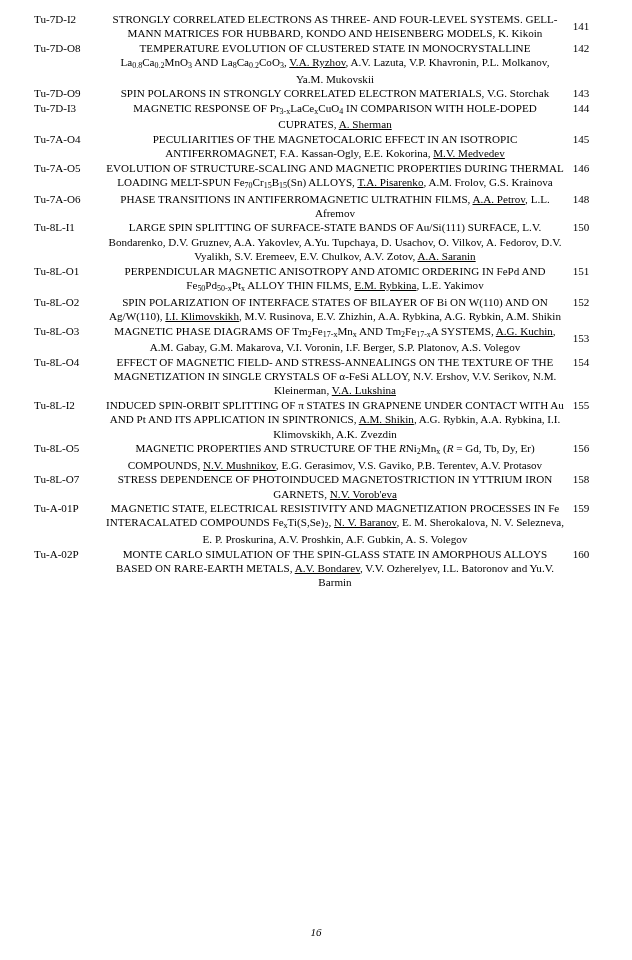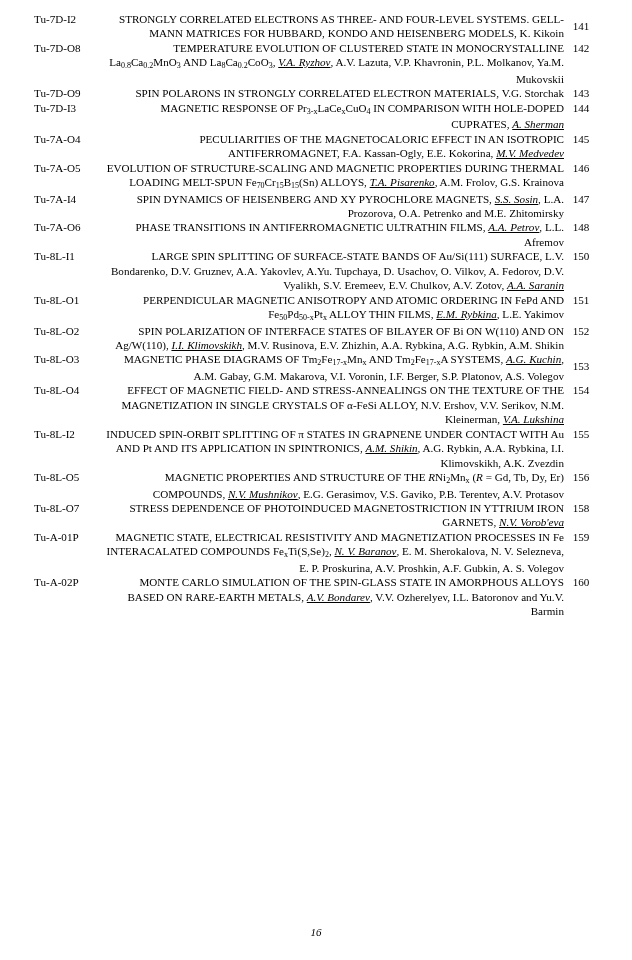--- a/index.html
+++ b/index.html
@@ -37,33 +37,33 @@
     width: 72px;
     white-space: nowrap;
     padding-top: 7px;
     padding-bottom: 7px;
   }
   td.title {
     padding-left: 6px;
     padding-right: 8px;
     padding-top: 7px;
     padding-bottom: 7px;
-    text-align: right;
+    text-align: center;
   }
   td.pageno {
     width: 34px;
     text-align: center;
     padding-bottom: 7px;
     vertical-align: bottom;
   }
   td.pageno.top {
     vertical-align: top;
     padding-top: 7px;
   }
-  .u { text-decoration: underline; font-style: italic; }
+  .u { text-decoration: underline; }
   sub { font-size: 0.72em; vertical-align: -0.28em; }
   .it { font-style: italic; }
   .footer {
     position: absolute;
     left: 0;
     right: 0;
     bottom: 22px;
     text-align: center;
     font-size: 11px;
     font-style: italic;
@@ -97,25 +97,20 @@
         </tr>
         <tr>
           <td class="code">Tu-7A-O4</td>
           <td class="title">PECULIARITIES OF THE MAGNETOCALORIC EFFECT IN AN ISOTROPIC ANTIFERROMAGNET, F.A. Kassan-Ogly, E.E. Kokorina, <span class="u">M.V. Medvedev</span></td>
           <td class="pageno">145</td>
         </tr>
         <tr>
           <td class="code">Tu-7A-O5</td>
           <td class="title">EVOLUTION OF STRUCTURE-SCALING AND MAGNETIC PROPERTIES DURING THERMAL LOADING MELT-SPUN Fe<sub>70</sub>Cr<sub>15</sub>B<sub>15</sub>(Sn) ALLOYS, <span class="u">T.A. Pisarenko</span>, A.M. Frolov, G.S. Krainova</td>
           <td class="pageno">146</td>
-        </tr>
-        <tr>
-          <td class="code">Tu-7A-I4</td>
-          <td class="title">SPIN DYNAMICS OF HEISENBERG AND XY PYROCHLORE MAGNETS, <span class="u">S.S. Sosin</span>, L.A. Prozorova, O.A. Petrenko and M.E. Zhitomirsky</td>
-          <td class="pageno">147</td>
         </tr>
         <tr>
           <td class="code">Tu-7A-O6</td>
           <td class="title">PHASE TRANSITIONS IN ANTIFERROMAGNETIC ULTRATHIN FILMS, <span class="u">A.A. Petrov</span>, L.L. Afremov</td>
           <td class="pageno">148</td>
         </tr>
         <tr>
           <td class="code">Tu-8L-I1</td>
           <td class="title">LARGE SPIN SPLITTING OF SURFACE-STATE BANDS OF Au/Si(111) SURFACE, L.V. Bondarenko, D.V. Gruznev, A.A. Yakovlev, A.Yu. Tupchaya, D. Usachov, O. Vilkov, A. Fedorov, D.V. Vyalikh, S.V. Eremeev, E.V. Chulkov, A.V. Zotov, <span class="u">A.A. Saranin</span></td>
           <td class="pageno">150</td>

